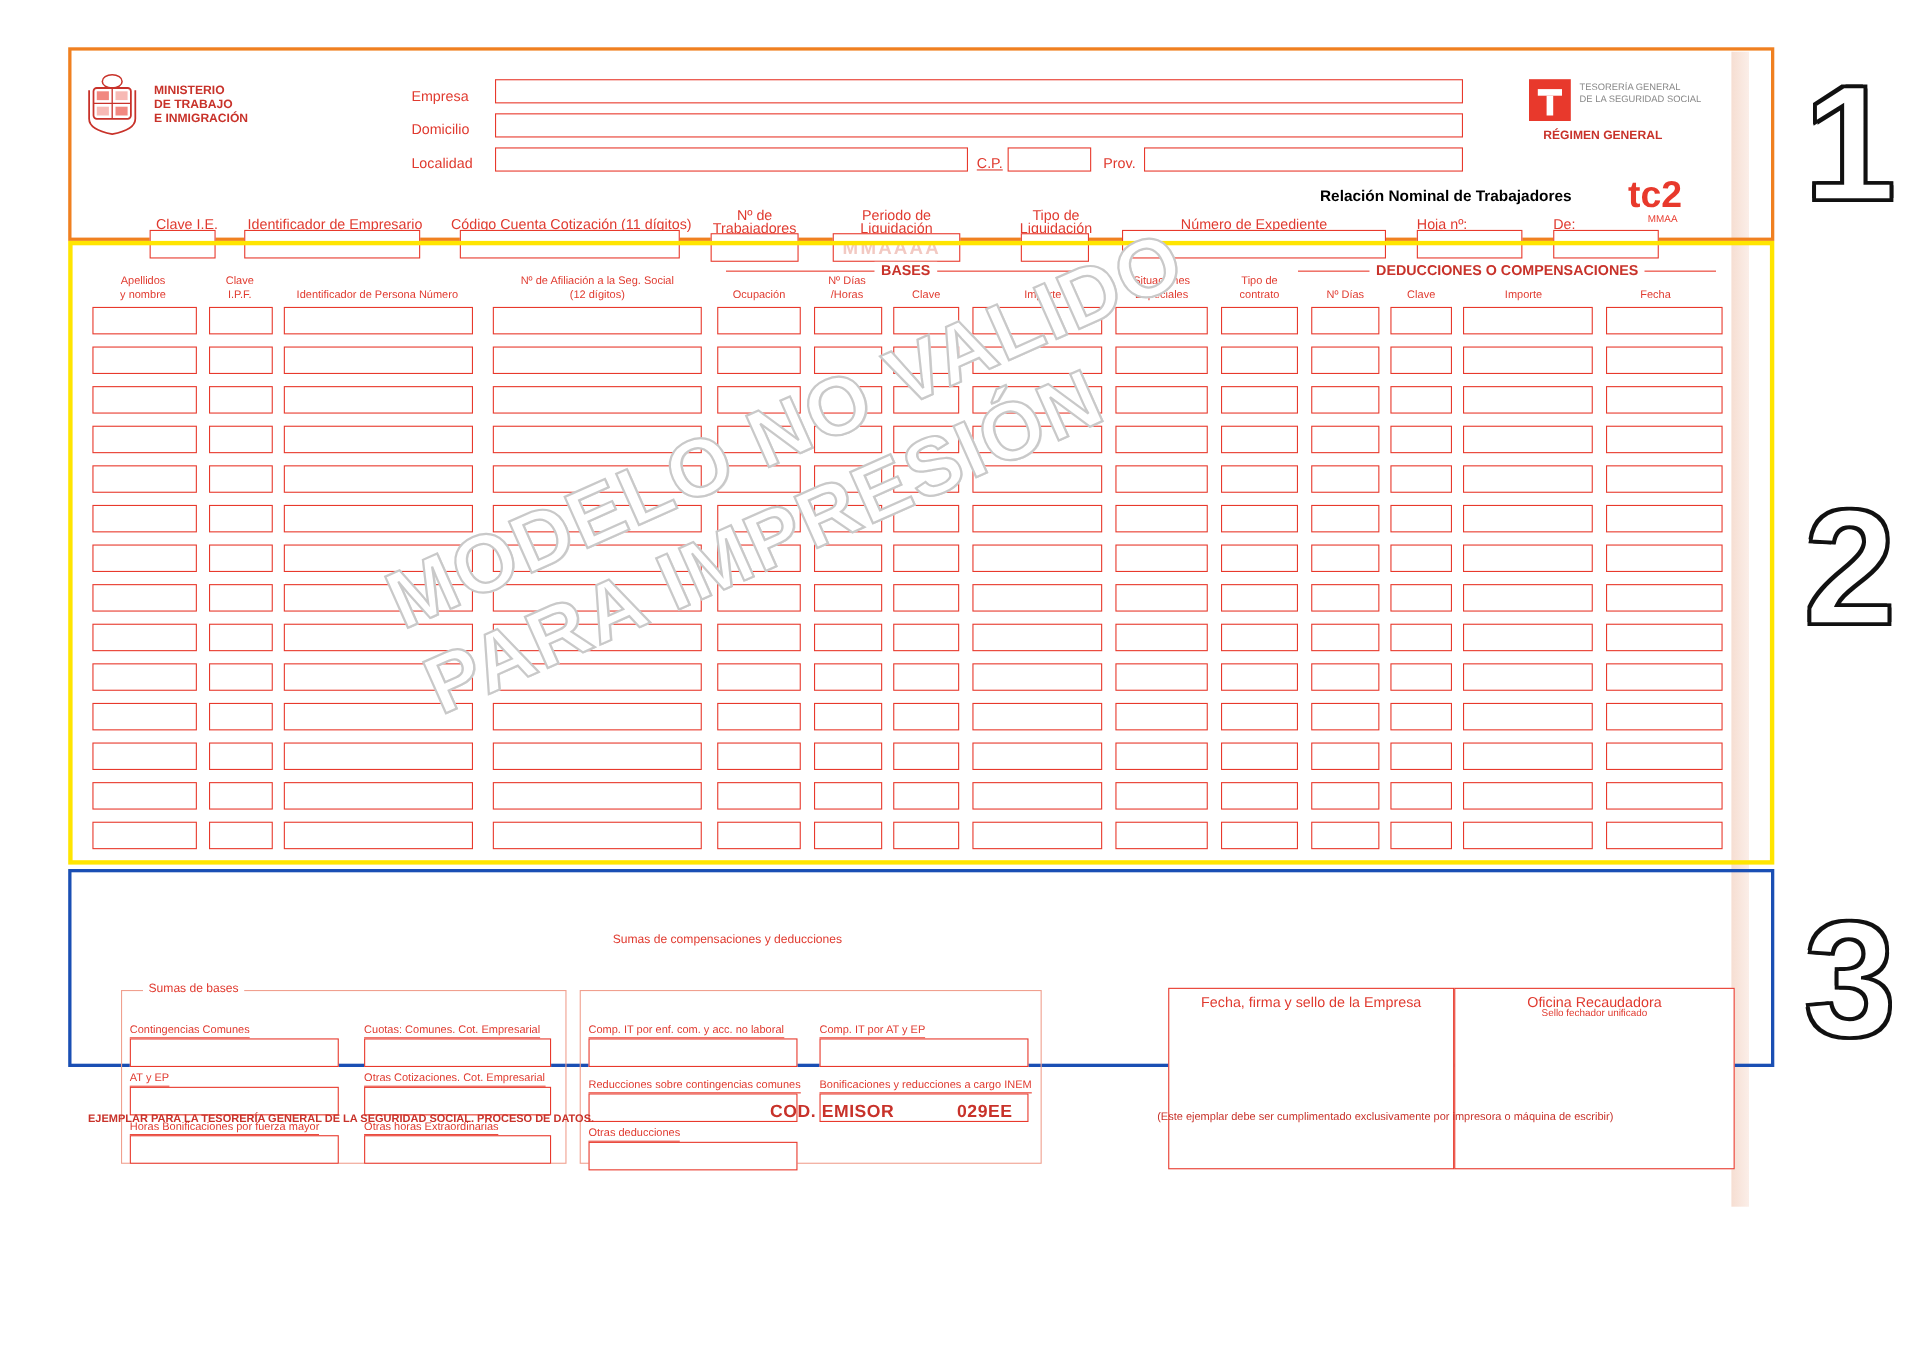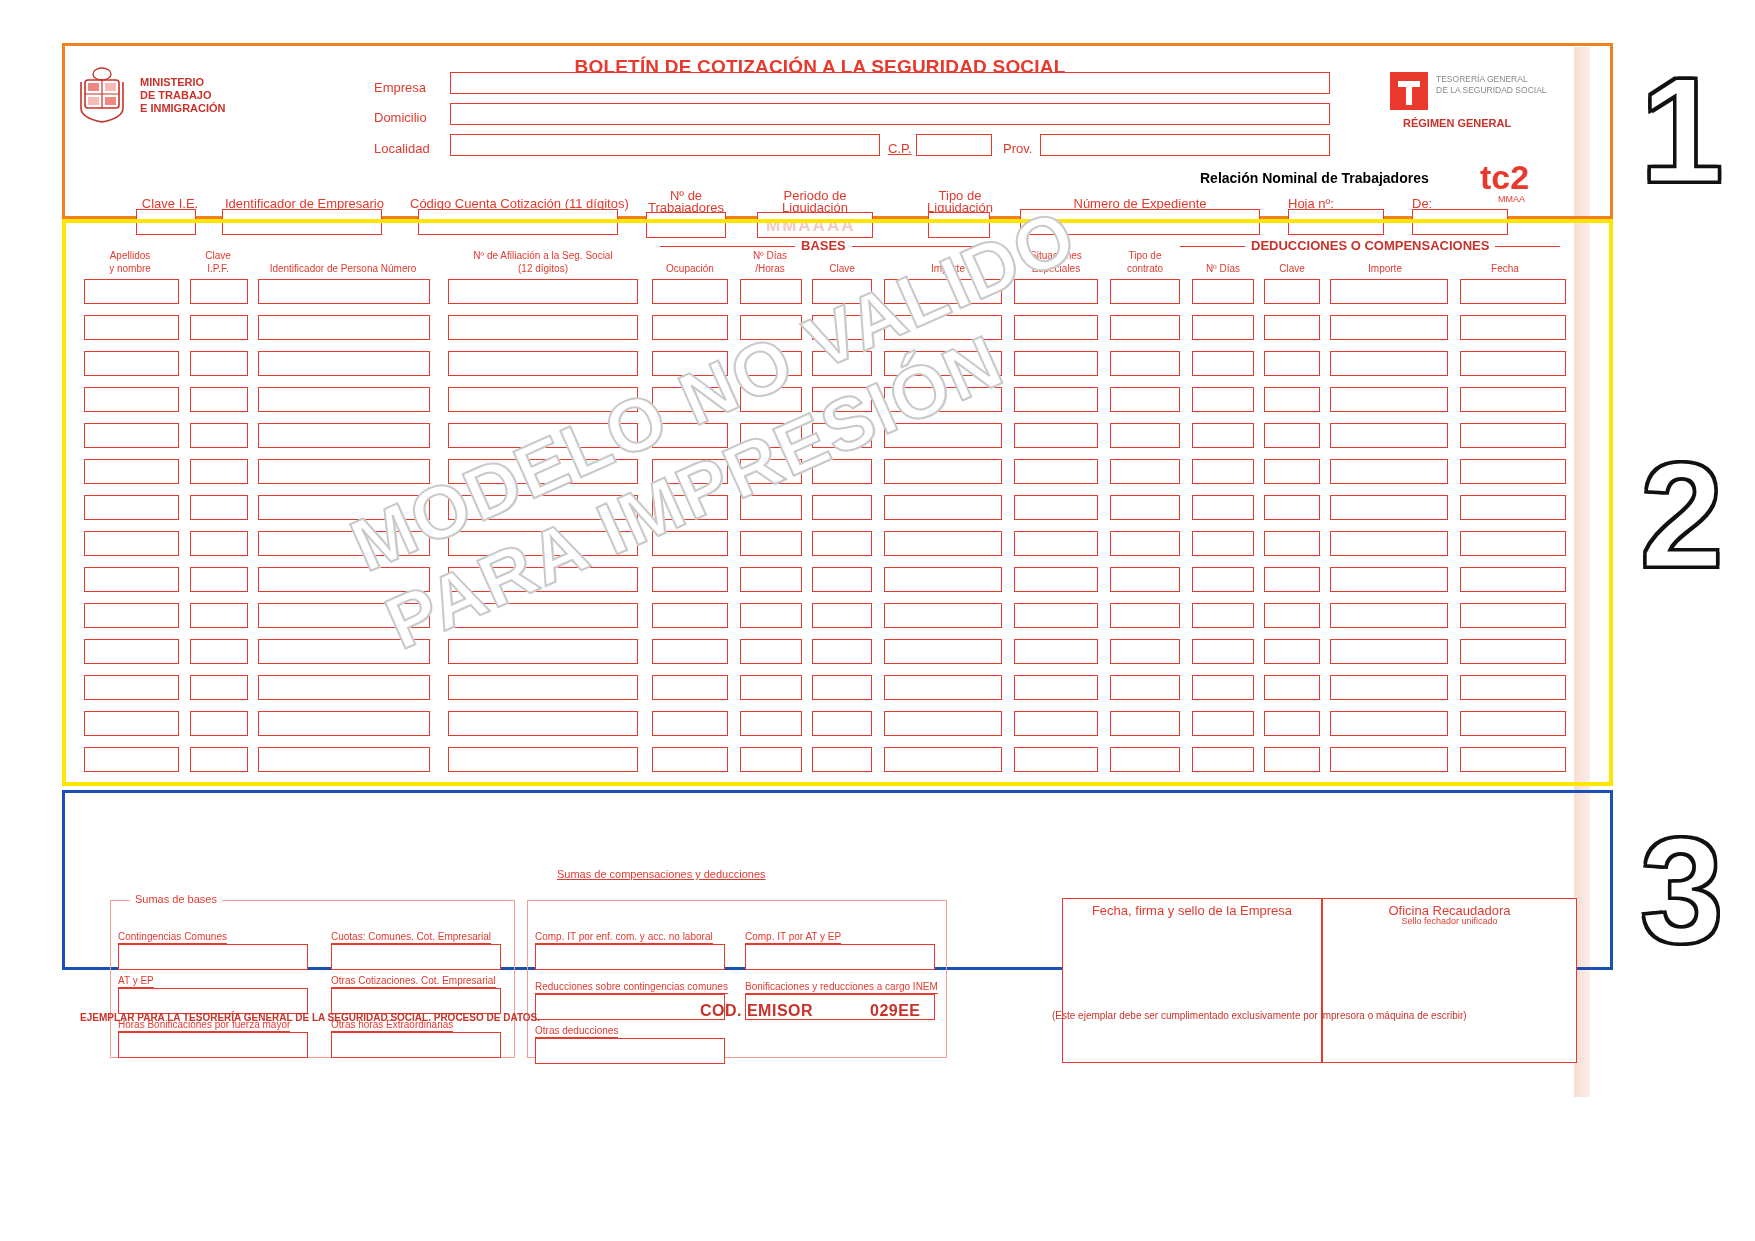--- a/index.html
+++ b/index.html
@@ -91,21 +91,20 @@
     <rect x="13" y="35" width="11" height="8" fill="#e8392c" opacity=".35"></rect>
     <rect x="30" y="35" width="11" height="8" fill="#e8392c" opacity=".6"></rect>
     <path d="M6 20 L6 46 Q6 56 27 60 Q48 56 48 46 L48 20" fill="none" stroke="#c8322a" stroke-width="1.6"></path>
   </svg>
   <div class="minis">
     <div>MINISTERIO</div>
     <div>DE TRABAJO</div>
     <div>E INMIGRACIÓN</div>
   </div>
 
-  <div class="title">BOLETÍN DE COTIZACIÓN A LA SEGURIDAD SOCIAL</div>
 
   <div class="tgss-sq"></div>
   <div class="tgss-txt">
     <div>TESORERÍA GENERAL</div>
     <div>DE LA SEGURIDAD SOCIAL</div>
   </div>
   <div class="tgss-rg">RÉGIMEN GENERAL</div>
   <div class="tc2">tc2</div>
   <div class="tc2mm">MMAA</div>
   <div class="relnom">Relación Nominal de Trabajadores</div>
@@ -391,21 +390,21 @@
     </div>
 
   <div class="wm">MODELO NO VALIDO PARA IMPRESIÓN</div>
 
   <div class="sec sec3"></div>
 
   <div class="fs" style="left:110px;top:900px;width:405px;height:158px;"></div>
   <div class="fs-leg" style="left:130px;top:893px;text-align:right;">Sumas de bases</div>
 
   <div class="fs" style="left:527px;top:900px;width:420px;height:158px;"></div>
-  <div class="fs-leg" style="left:552px;top:868px;text-decoration:underline;">Sumas de compensaciones y deducciones</div>
+  <div class="fs-leg" style="left:552px;top:848px;">Sumas de compensaciones y deducciones</div>
 
   <div class="ul" style="left:118px;top:931px;">Contingencias Comunes</div>
   <div class="box" style="left:118px;top:944px;width:190px;height:26px;"></div>
 
   <div class="ul" style="left:118px;top:975px;">AT y EP</div>
   <div class="box" style="left:118px;top:988px;width:190px;height:26px;"></div>
 
   <div class="ul" style="left:118px;top:1019px;">Horas Bonificaciones por fuerza mayor</div>
   <div class="box" style="left:118px;top:1032px;width:190px;height:26px;"></div>
 

